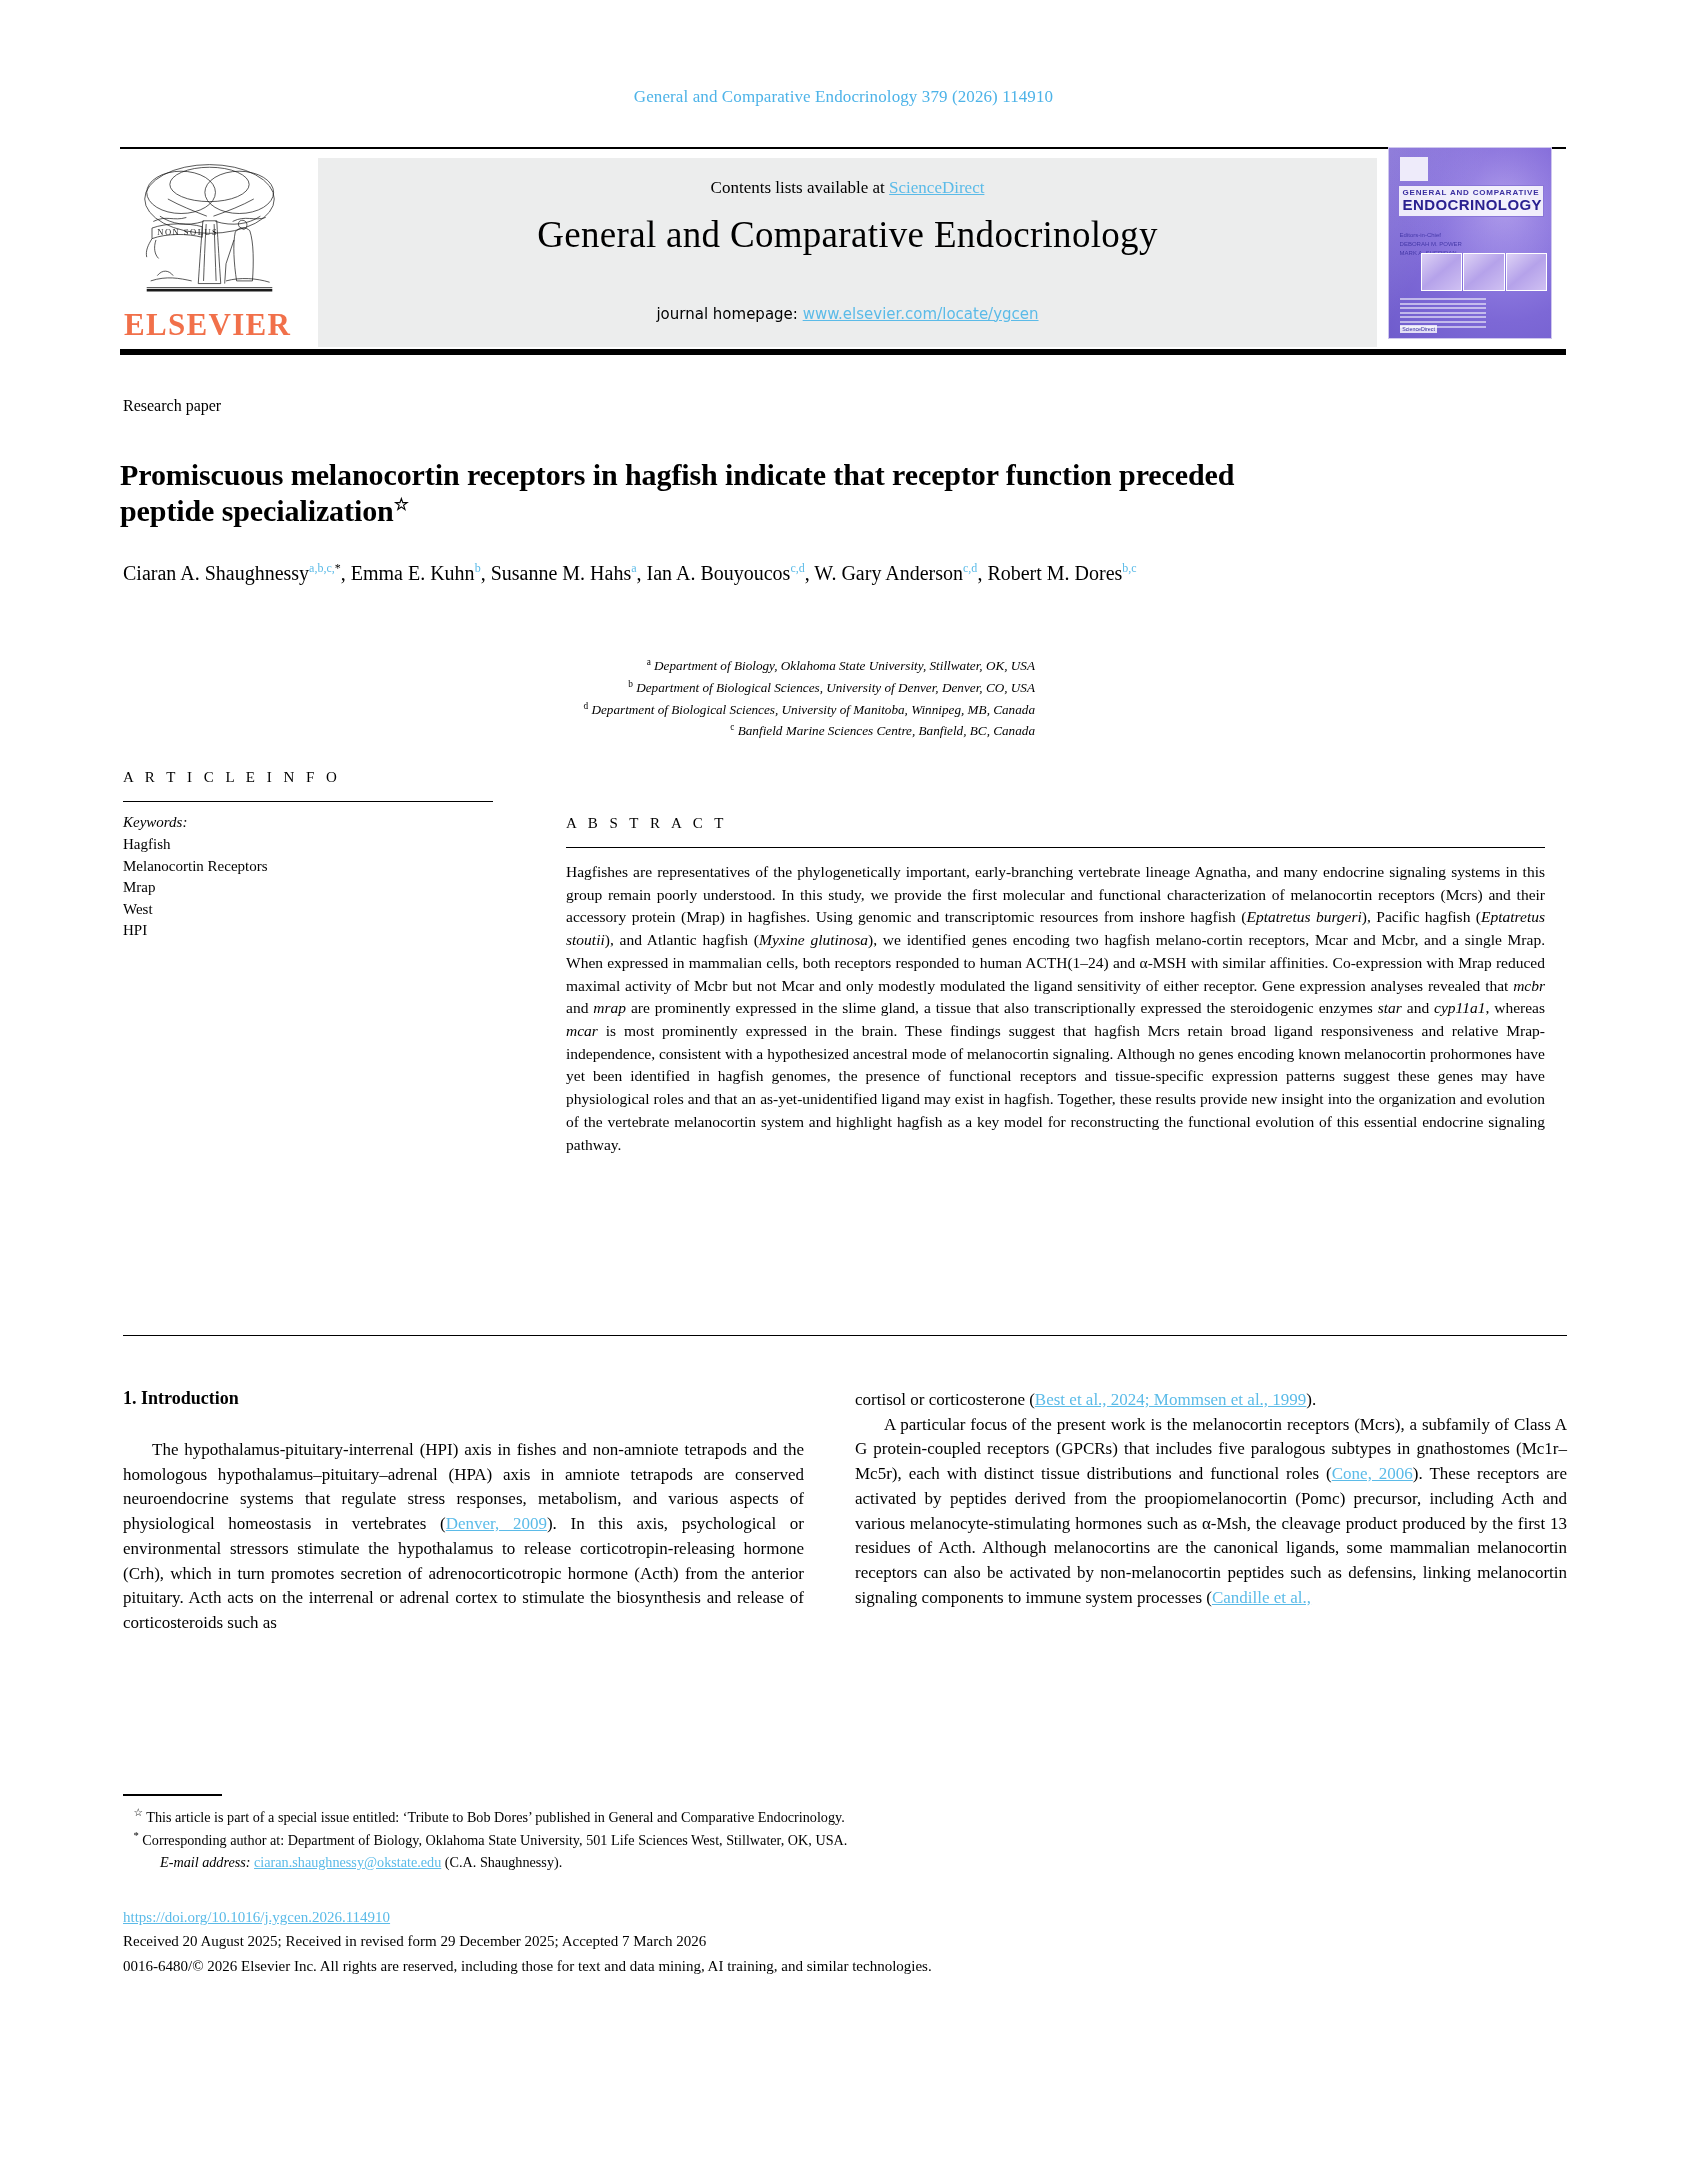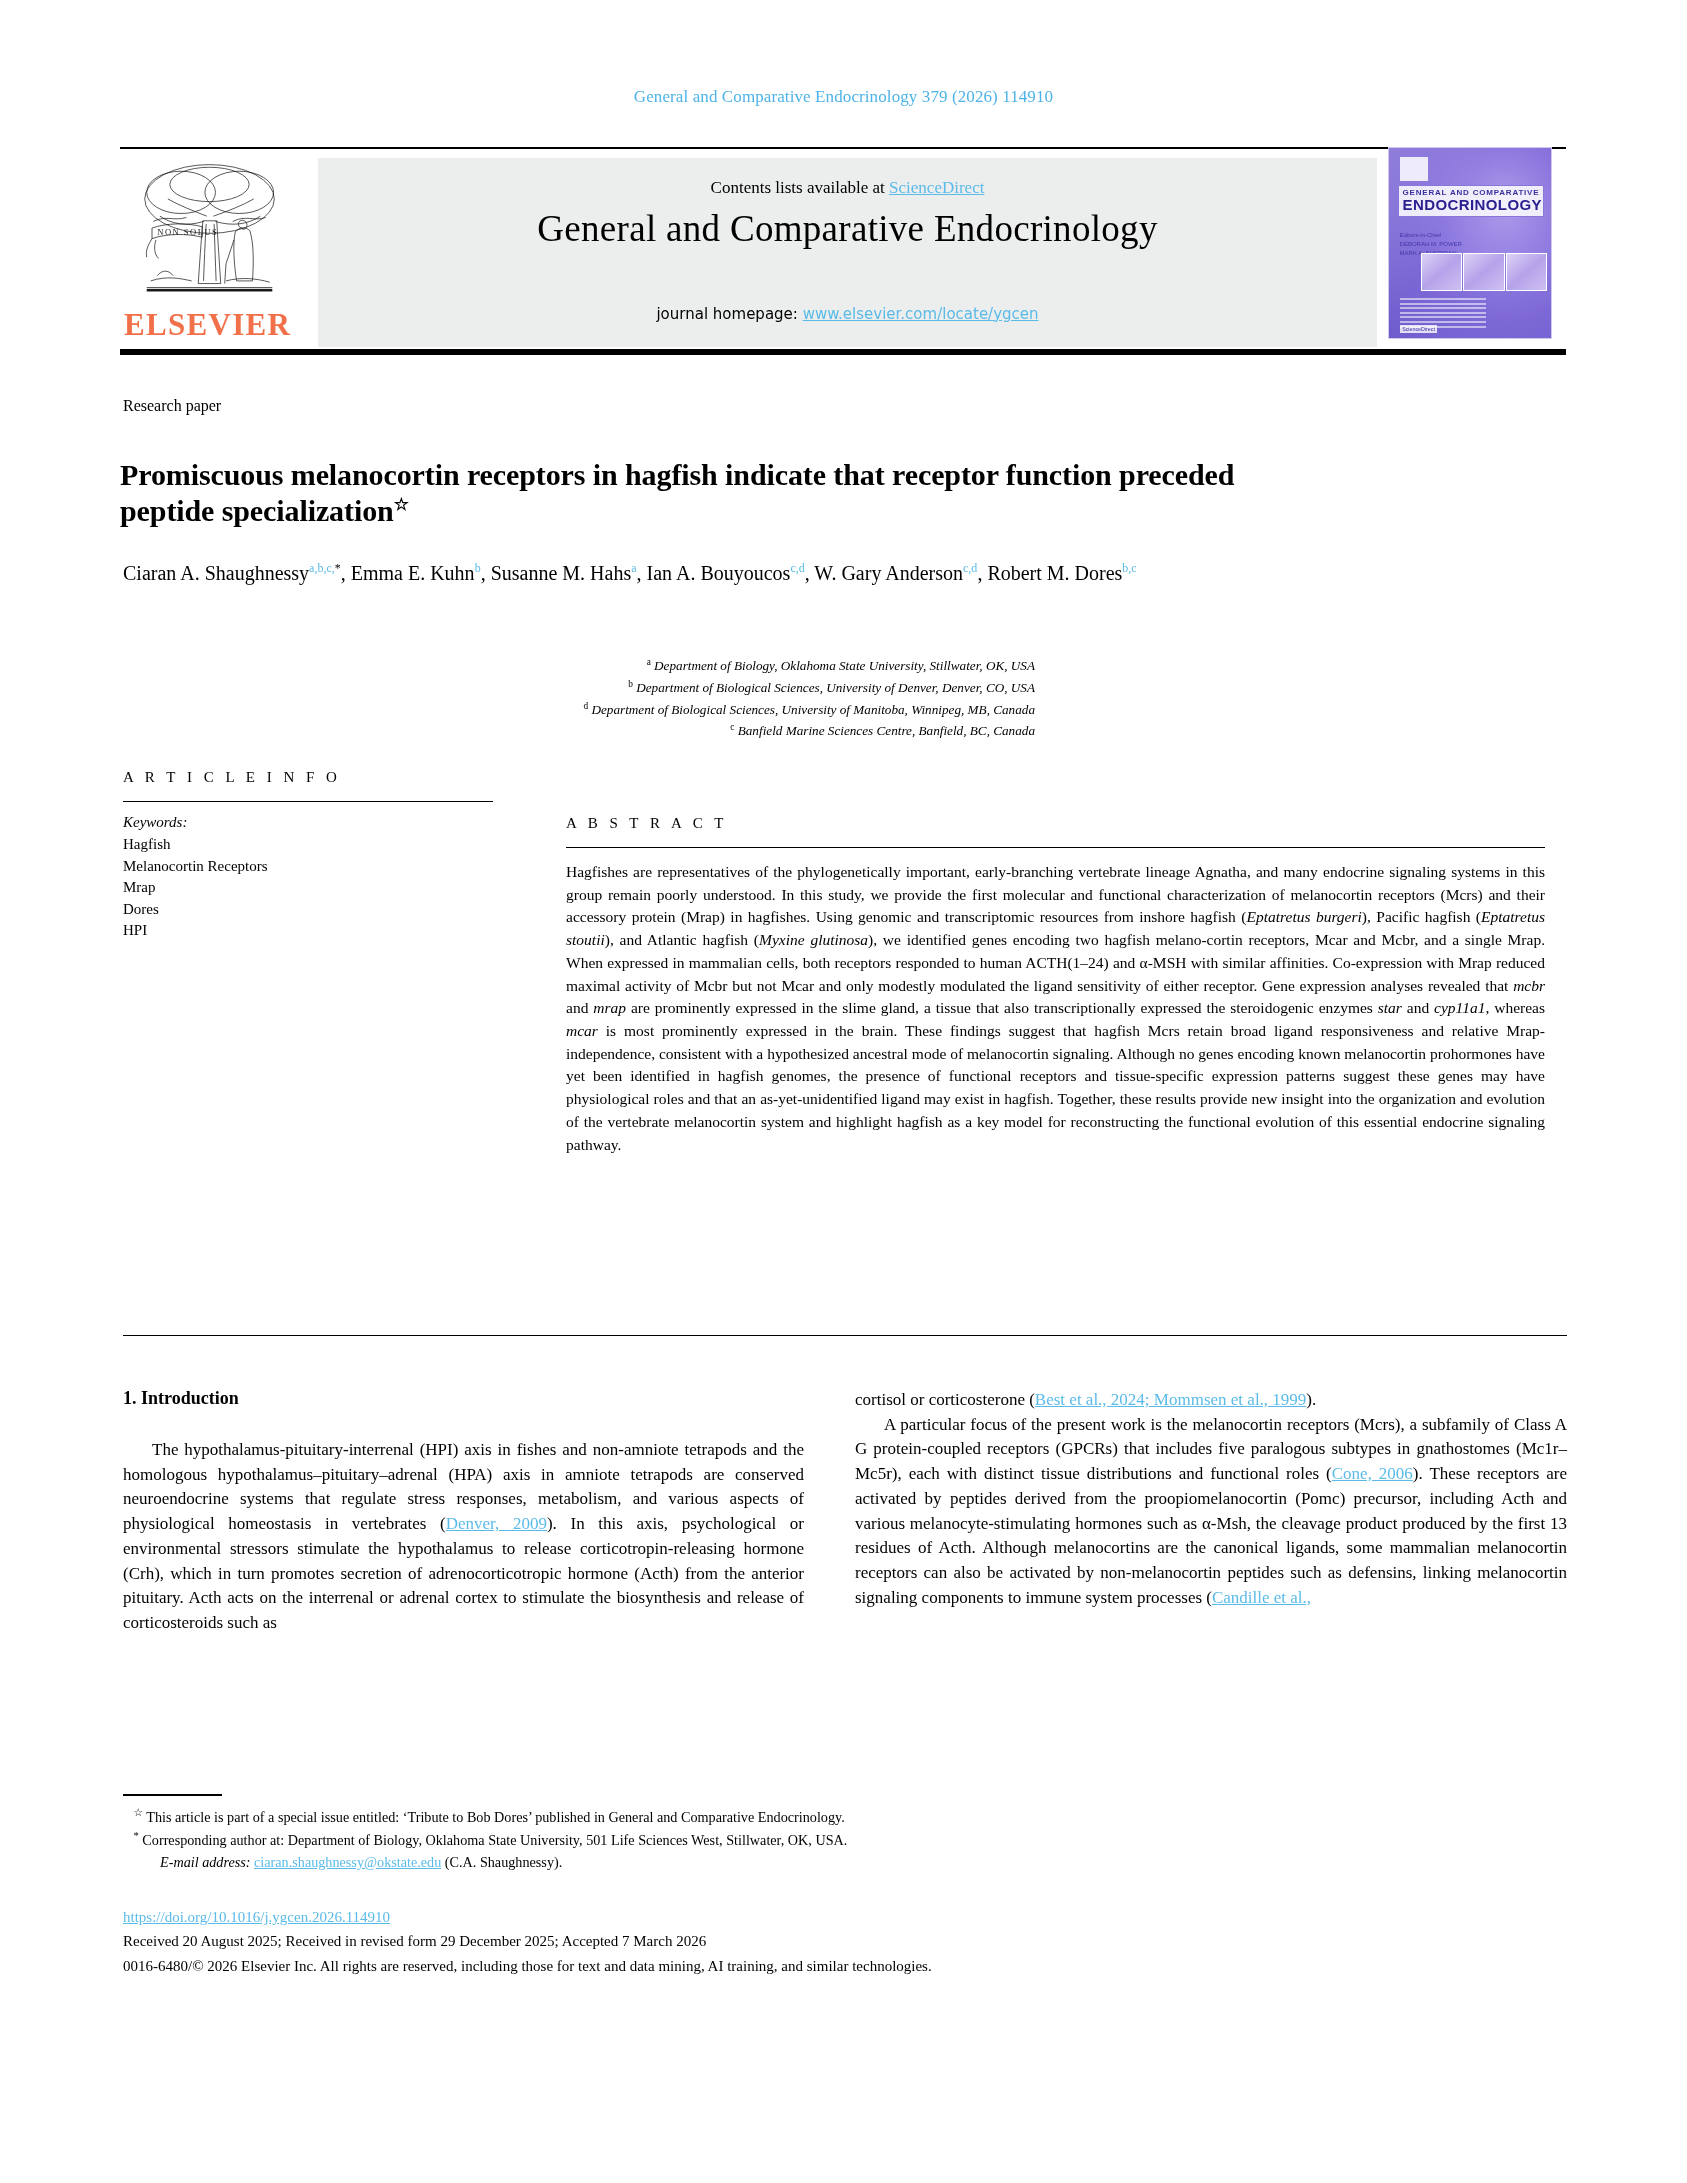--- a/index.html
+++ b/index.html
@@ -91,21 +91,21 @@
   .banner .contents-line {
     position: absolute;
     top: 20px;
     left: 0; width: 1059px;
     text-align: center;
     font-size: 17px;
   }
   .banner .contents-line .sd { color: #5bbbe8; }
   .banner .journal-name {
     position: absolute;
-    top: 49px;
+    top: 55px;
     left: 0; width: 1059px;
     text-align: center;
     font-size: 37px;
     letter-spacing: 0.3px;
   }
   .banner .homepage-line {
     position: absolute;
     top: 147px;
     left: 0; width: 1059px;
     text-align: center;
@@ -459,21 +459,21 @@
     </div>
 
   <div class="info-col">
     <div class="sec-head">A R T I C L E  I N F O</div>
     <div class="hr-under"></div>
     <div class="kw-block">
       <div class="kw-label">Keywords:</div>
       <div>Hagfish</div>
       <div>Melanocortin Receptors</div>
       <div>Mrap</div>
-      <div>Dores</div>
+      <div>West</div>
       <div>HPI</div>
     </div>
   </div>
 
   <div class="abs-col">
     <div class="sec-head">A B S T R A C T</div>
     <div class="hr-under"></div>
     <div class="abs-body">
       <span>Hagfishes are representatives of the phylogenetically important, early-branching vertebrate lineage Agnatha, and many endocrine signaling systems in this group remain poorly understood. In this study, we provide the first molecular and functional characterization of melanocortin receptors (Mcrs) and their accessory protein (Mrap) in hagfishes. Using genomic and transcriptomic resources from inshore hagfish (</span><i>Eptatretus burgeri</i><span>), Pacific hagfish (</span><i>Eptatretus stoutii</i><span>), and Atlantic hagfish (</span><i>Myxine glutinosa</i><span>), we identified genes encoding two hagfish melano-cortin receptors, Mcar and Mcbr, and a single Mrap. When expressed in mammalian cells, both receptors responded to human ACTH(1–24) and α-MSH with similar affinities. Co-expression with Mrap reduced maximal activity of Mcbr but not Mcar and only modestly modulated the ligand sensitivity of either receptor. Gene expression analyses revealed that </span><i>mcbr</i><span> and </span><i>mrap</i><span> are prominently expressed in the slime gland, a tissue that also transcriptionally expressed the steroidogenic enzymes </span><i>star</i><span> and </span><i>cyp11a1</i><span>, whereas </span><i>mcar</i><span> is most prominently expressed in the brain. These findings suggest that hagfish Mcrs retain broad ligand responsiveness and relative Mrap-independence, consistent with a hypothesized ancestral mode of melanocortin signaling. Although no genes encoding known melanocortin prohormones have yet been identified in hagfish genomes, the presence of functional receptors and tissue-specific expression patterns suggest these genes may have physiological roles and that an as-yet-unidentified ligand may exist in hagfish. Together, these results provide new insight into the organization and evolution of the vertebrate melanocortin system and highlight hagfish as a key model for reconstructing the functional evolution of this essential endocrine signaling pathway.</span>
     </div>

